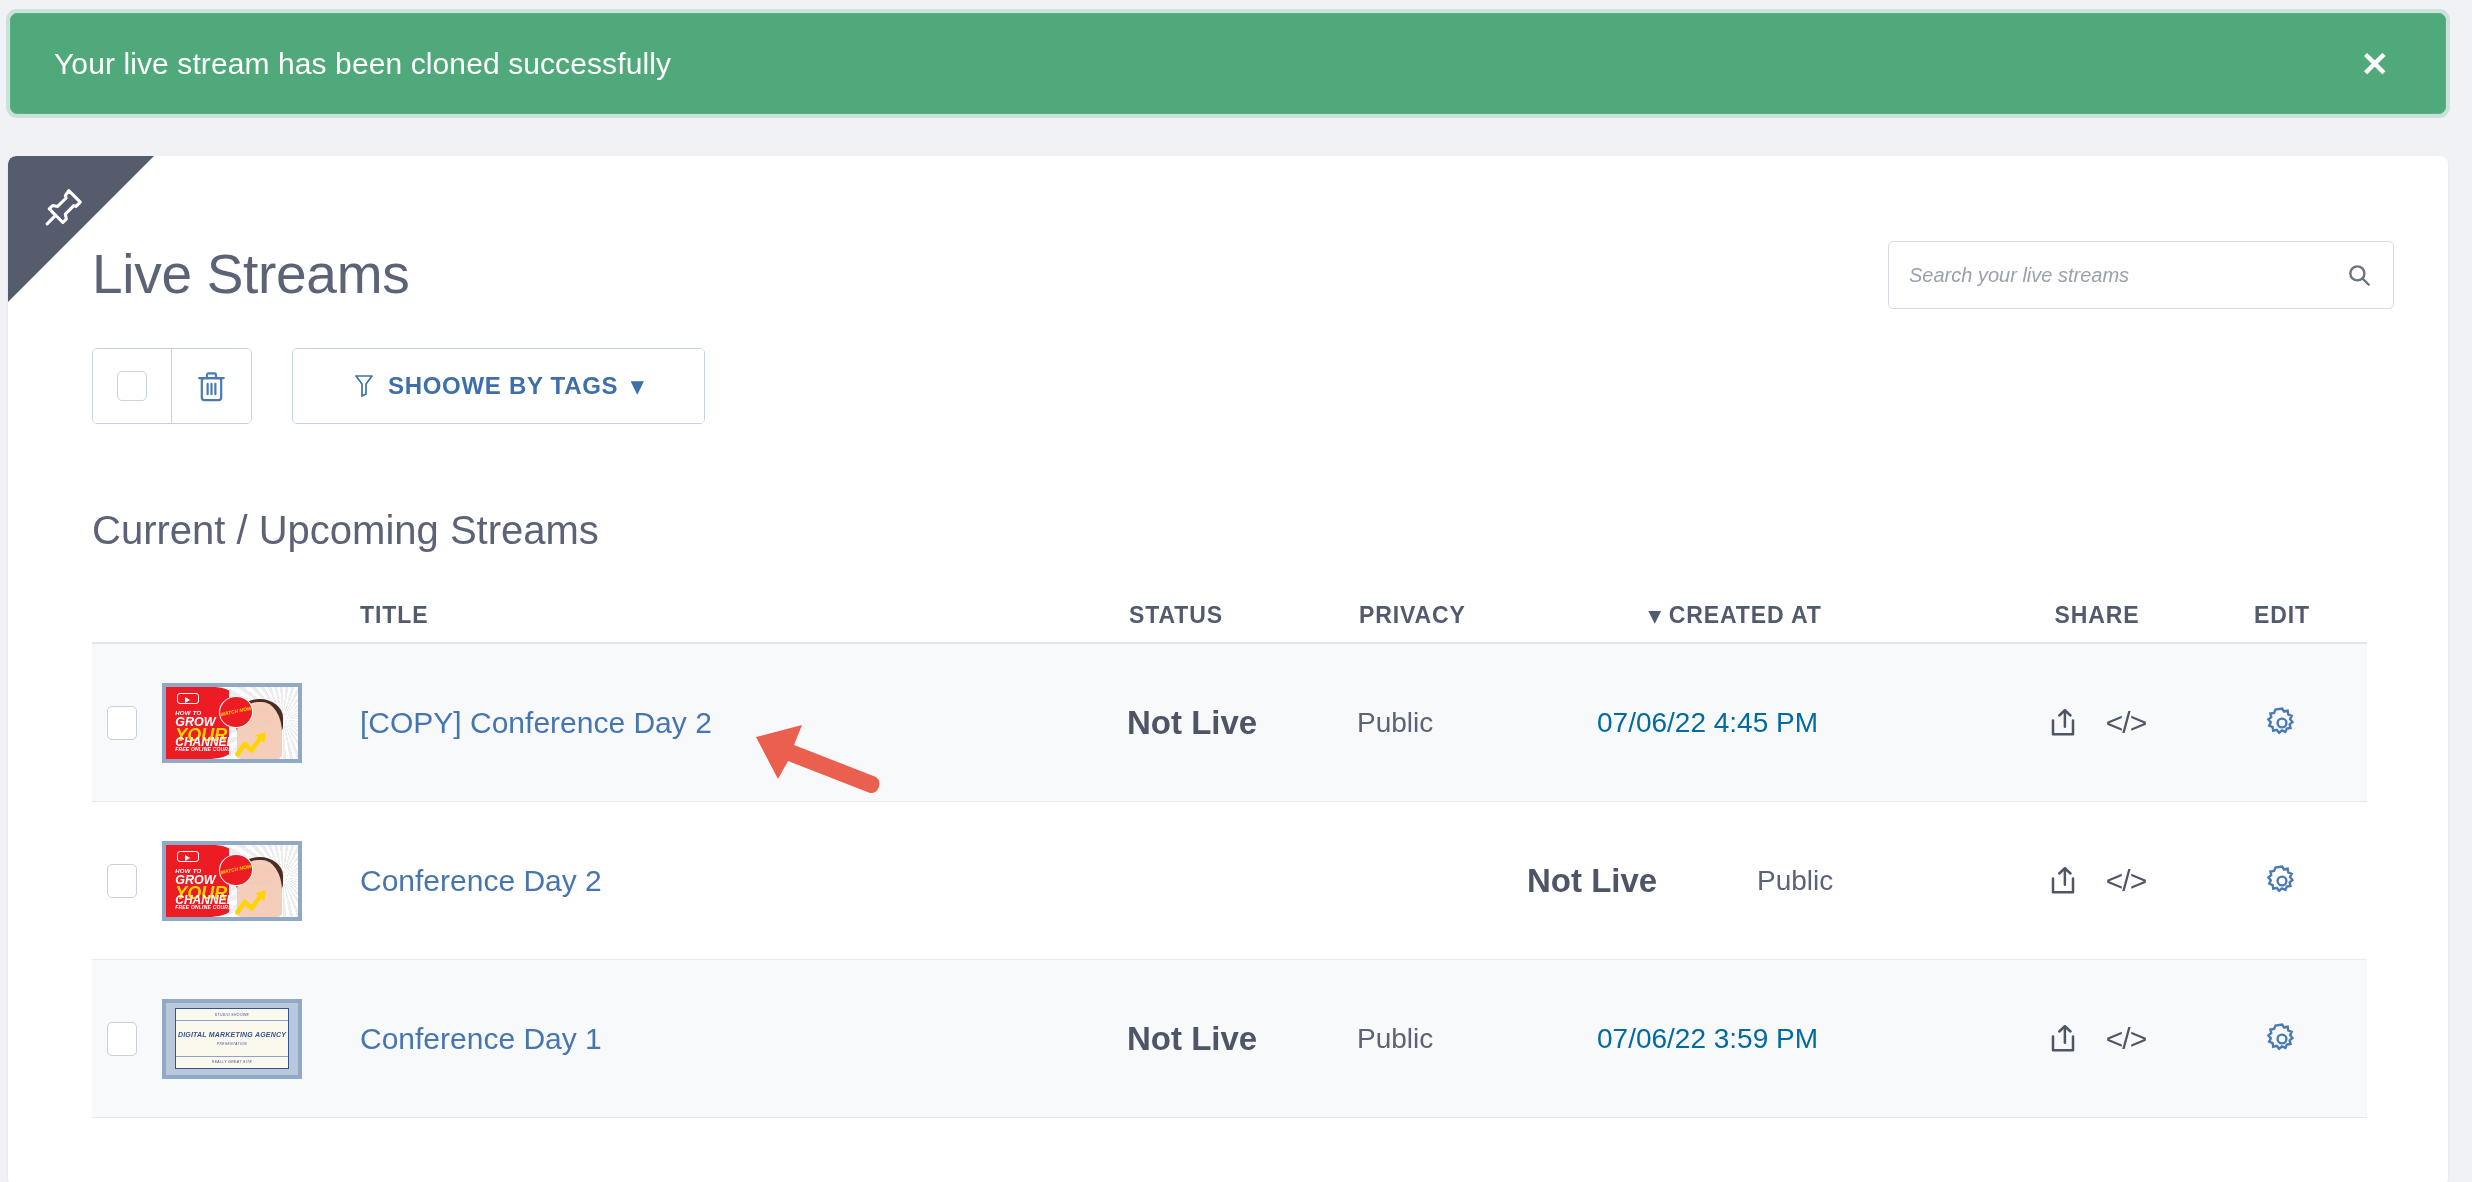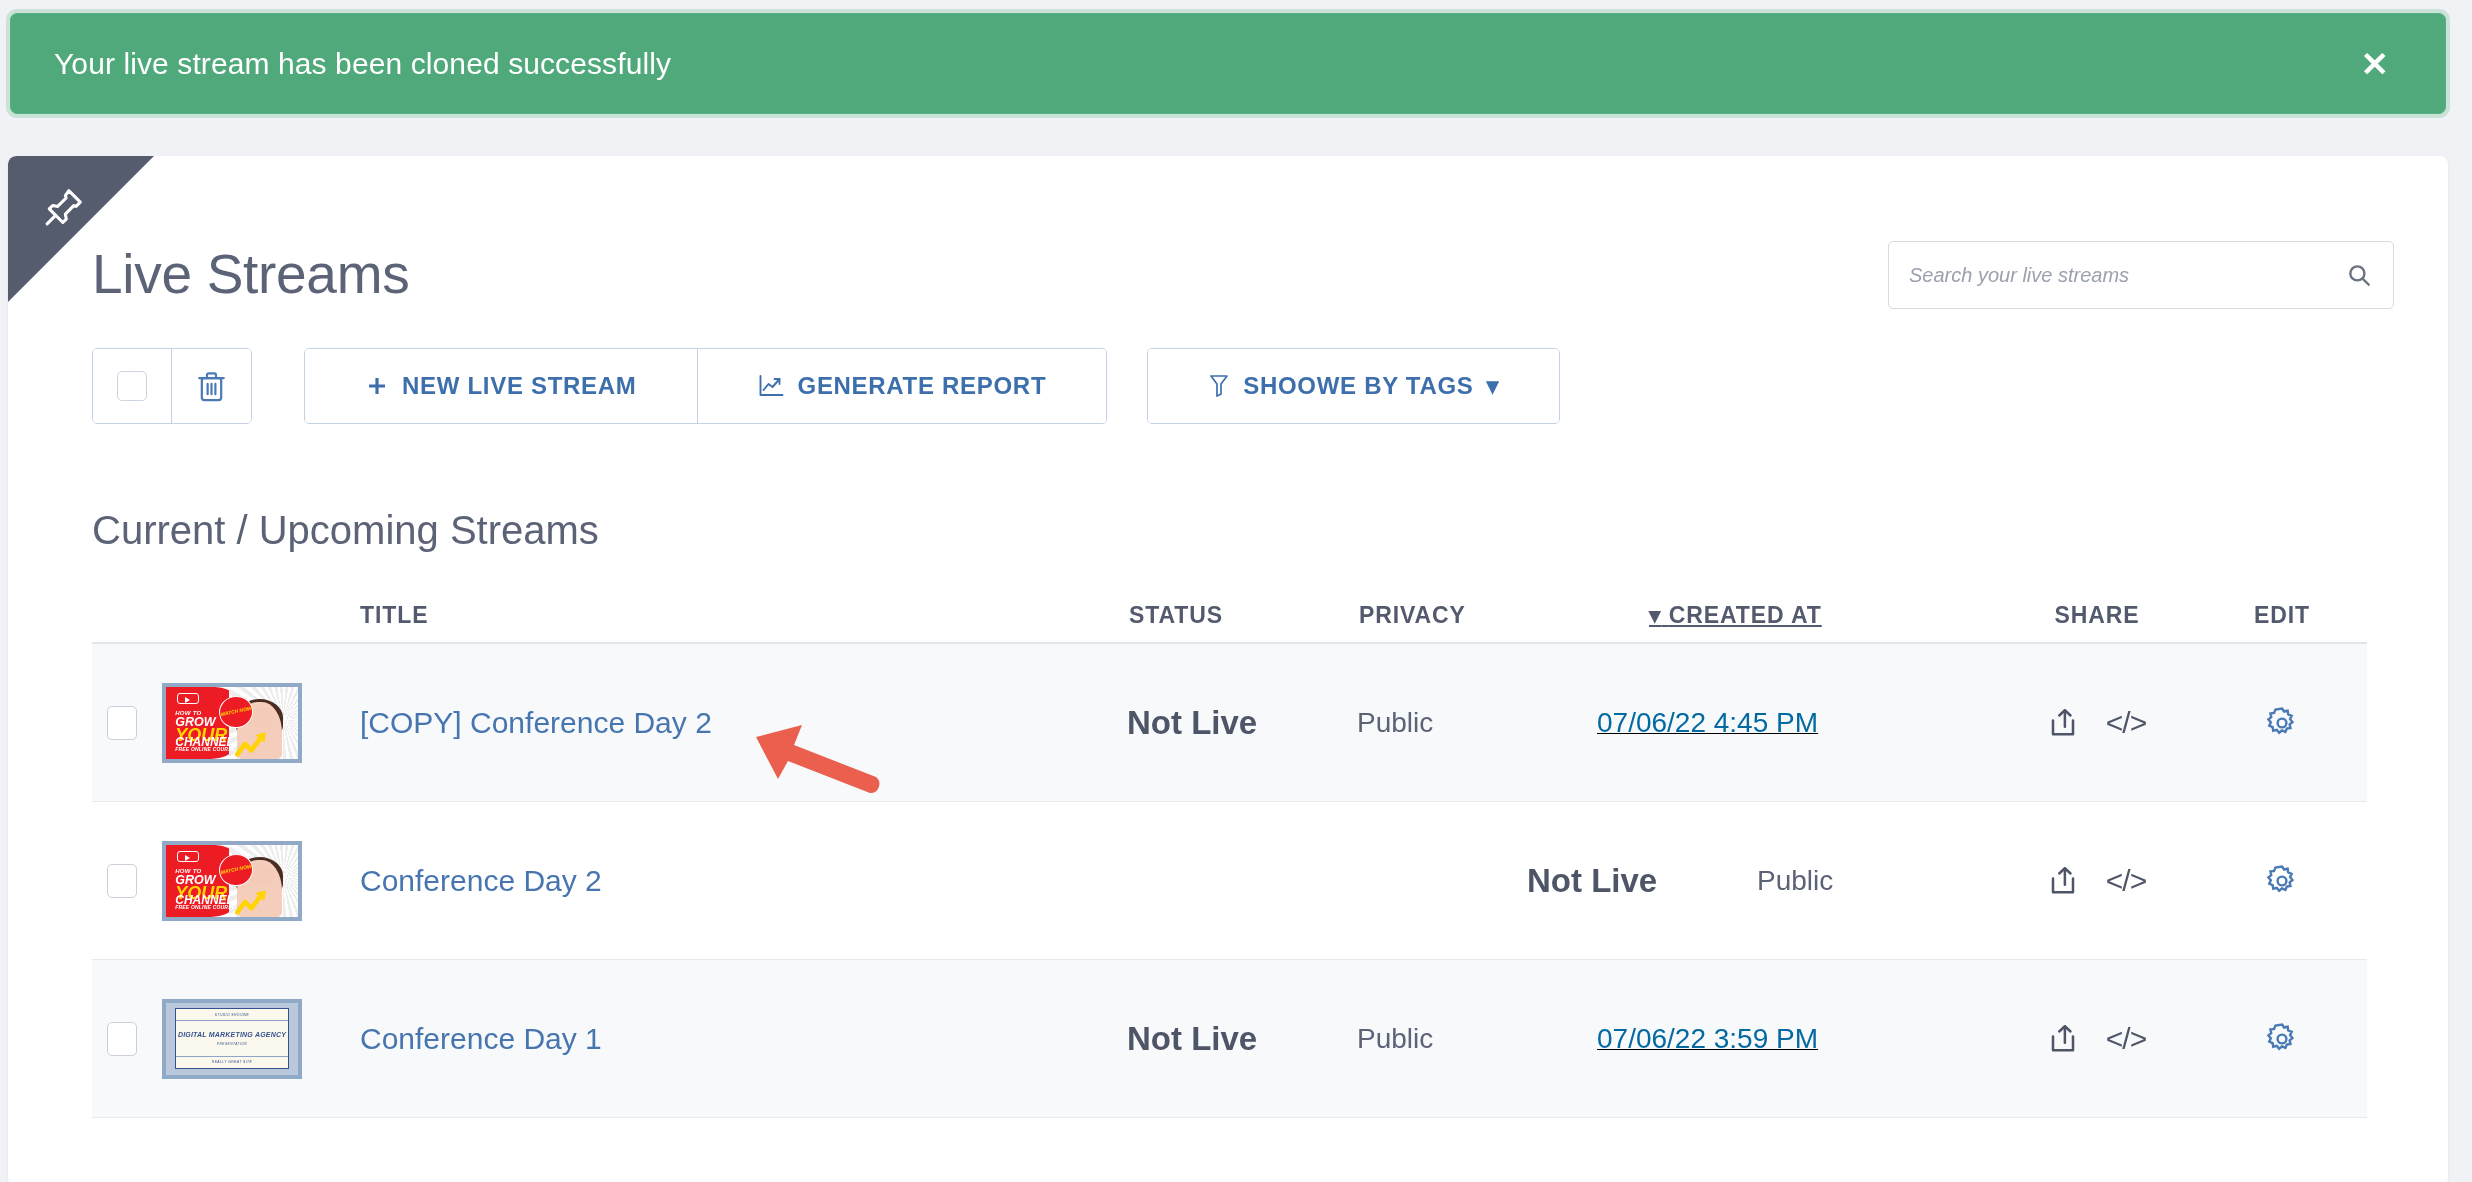--- a/index.html
+++ b/index.html
@@ -210,21 +210,21 @@
     height: 158px;
     border-bottom: 1px solid #e6eaef;
   }
   .tbody-row.shaded { background: #f7f9fb; }
 
   .c-check  { width: 60px;  flex: 0 0 60px; display:flex; justify-content:center; }
   .c-thumb  { width: 160px; flex: 0 0 160px; display:flex; justify-content:center; }
   .c-title  { flex: 1 1 auto; padding-left: 48px; }
   .c-status { width: 230px; flex: 0 0 230px; }
   .c-priv   { width: 240px; flex: 0 0 240px; }
-  .c-date   { width: 400px; flex: 0 0 400px; text-decoration: underline; }
+  .c-date   { width: 400px; flex: 0 0 400px; }
   .c-share  { width: 200px; flex: 0 0 200px; display:flex; justify-content:center; gap: 28px; align-items:center; }
   .c-edit   { width: 170px; flex: 0 0 170px; display:flex; justify-content:center; }
 
   .thead .c-title  { padding-left: 48px; }
   .thead .c-status { padding-left: 2px; }
   .thead .c-priv   { padding-left: 2px; }
   .thead .c-date   { padding-left: 52px; }
   .thead .c-share  { justify-content: center; }
   .thead .c-edit   { justify-content: center; }
 
@@ -402,40 +402,20 @@
         <rect x="4.5" y="6.5" width="15" height="17" rx="2"></rect>
         <path d="M2.5 6.5h19"></path>
         <path d="M8.5 6.5V4.2c0-.8.6-1.4 1.4-1.4h4.2c.8 0 1.4.6 1.4 1.4V6.5"></path>
         <line x1="9" y1="11" x2="9" y2="19"></line>
         <line x1="12" y1="11" x2="12" y2="19"></line>
         <line x1="15" y1="11" x2="15" y2="19"></line>
       </svg>
     </button>
   </div>
 
-  <div class="btn-group actions">
-    <button class="btn-seg">
-      <span class="btn-txt">
-        <svg width="24" height="24" viewBox="0 0 24 24">
-          <path d="M10.4 4h3.2v6.4H20v3.2h-6.4V20h-3.2v-6.4H4v-3.2h6.4z" fill="#3d6fad"></path>
-        </svg>
-        <span>NEW LIVE STREAM</span>
-      </span>
-    </button>
-    <button class="btn-seg">
-      <span class="btn-txt">
-        <svg width="27" height="24" viewBox="0 0 26 24" fill="none" stroke="#3d6fad" stroke-width="1.9" stroke-linecap="round" stroke-linejoin="round">
-          <path d="M2 2v19h22"></path>
-          <polyline points="5,16 10,10 14,13 21,5"></polyline>
-          <polyline points="16,5 21,5 21,10"></polyline>
-        </svg>
-        <span>GENERATE REPORT</span>
-      </span>
-    </button>
-  </div>
 
   <div class="btn-group filter">
     <button class="btn-seg">
       <span class="btn-txt">
         <svg width="22" height="26" viewBox="0 0 20 26" fill="none" stroke="#3d6fad" stroke-width="1.7" stroke-linejoin="round">
           <path d="M2 3h16l-6 8v10l-4 2V11z"></path>
         </svg>
         <span>SHOOWE BY TAGS</span>
         <span>▾</span>
       </span>

